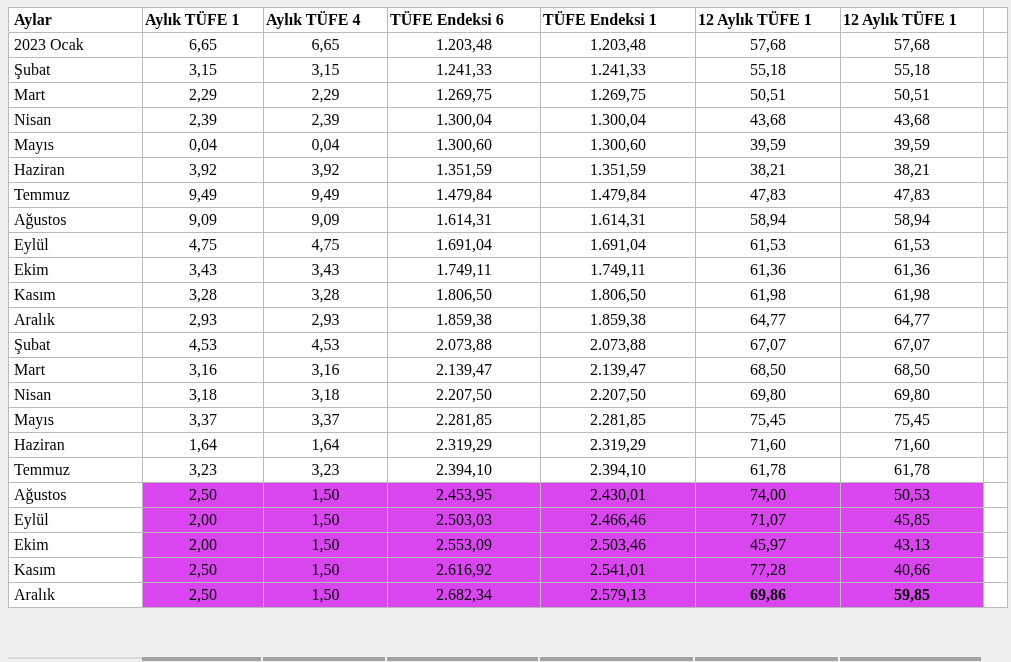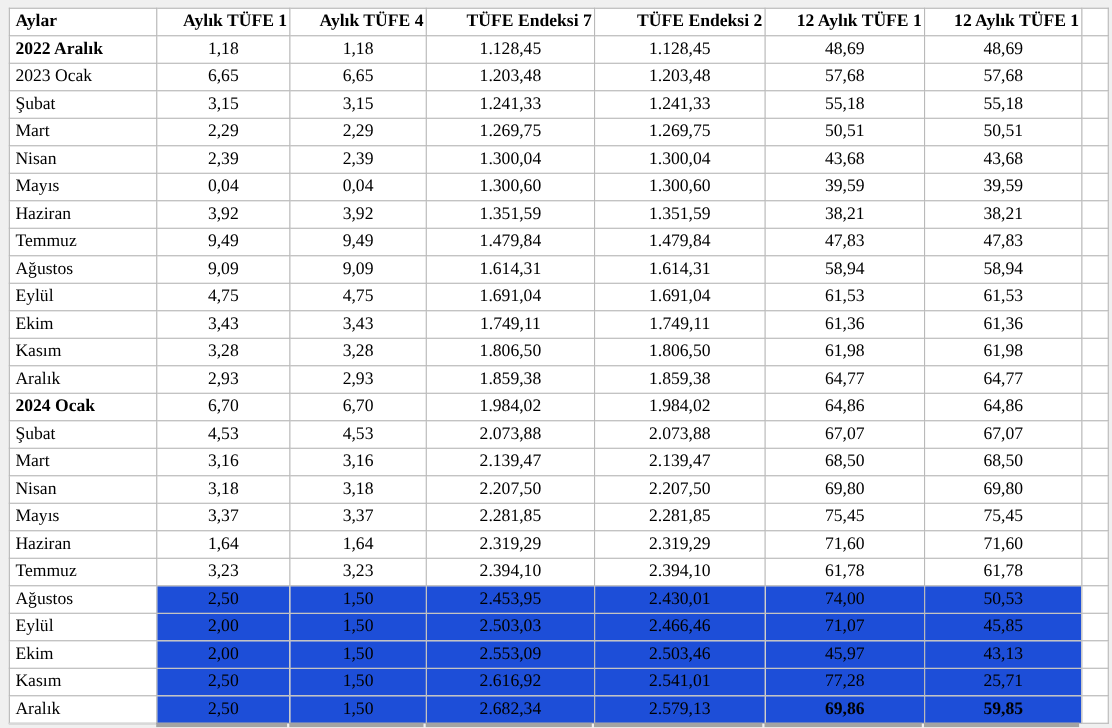--- a/index.html
+++ b/index.html
@@ -13,24 +13,24 @@
   th,td{
     border:1px solid #b9b9b9;
     height:24px;
     font-size:16px;
     padding:0 2px;
     background:#ffffff;
     white-space:nowrap;
     overflow:hidden;
     color:#000;
   }
-  th{font-weight:bold;text-align:right;}
+  th{font-weight:bold;text-align:left;}
   th.first, td.month{text-align:left;padding-left:5px;}
   td.num{text-align:center;}
-  td.hl{background:#1d4ed8;margin-left:16px;}
+  td.hl{background:#d946ef;margin-left:16px;}
   td.extra, th.extra{background:#ffffff;}
   .bold{font-weight:bold;}
   
   .bottom-strip{
     position:absolute;left:8px;top:657px;width:999px;height:5px;
     display:flex;align-items:flex-start;
   }
   .bottom-strip .lead{width:134px;height:2px;background:#d8d8d8;margin-top:0;}
   .bottom-strip .seg{height:4px;background:#a3a3a3;margin-right:2px;}
   .s2{width:119px}.s3{width:122px}.s4{width:151px}.s5{width:153px}.s6{width:143px}.s7{width:141px}
@@ -48,38 +48,28 @@
         <col style="width:155px">
         <col style="width:145px">
       <col style="width:143px">
         <col style="width:24px">
     </colgroup>
     <thead>
       <tr>
         <th class="first">Aylar</th>
         <th>Aylık TÜFE 1</th>
         <th>Aylık TÜFE 4</th>
-        <th>TÜFE Endeksi 7</th>
-        <th>TÜFE Endeksi 2</th>
+        <th>TÜFE Endeksi 6</th>
+        <th>TÜFE Endeksi 1</th>
         <th>12 Aylık TÜFE 1</th>
         <th>12 Aylık TÜFE 1</th>
         <th class="extra"></th>
       </tr>
     </thead>
     <tbody id="table-body">
-        <tr>
-          <td class="month bold">2022 Aralık</td>
-          <td class="num">1,18</td>
-          <td class="num">1,18</td>
-          <td class="num">1.128,45</td>
-          <td class="num">1.128,45</td>
-          <td class="num">48,69</td>
-          <td class="num">48,69</td>
-          <td class="extra"></td>
-        </tr>
         <tr>
           <td class="month">2023 Ocak</td>
           <td class="num">6,65</td>
           <td class="num">6,65</td>
           <td class="num">1.203,48</td>
           <td class="num">1.203,48</td>
           <td class="num">57,68</td>
           <td class="num">57,68</td>
           <td class="extra"></td>
         </tr>
@@ -187,30 +177,20 @@
           <td class="month">Aralık</td>
           <td class="num">2,93</td>
           <td class="num">2,93</td>
           <td class="num">1.859,38</td>
           <td class="num">1.859,38</td>
           <td class="num">64,77</td>
           <td class="num">64,77</td>
           <td class="extra"></td>
         </tr>
         <tr>
-          <td class="month bold">2024 Ocak</td>
-          <td class="num">6,70</td>
-          <td class="num">6,70</td>
-          <td class="num">1.984,02</td>
-          <td class="num">1.984,02</td>
-          <td class="num">64,86</td>
-          <td class="num">64,86</td>
-          <td class="extra"></td>
-        </tr>
-        <tr>
           <td class="month">Şubat</td>
           <td class="num">4,53</td>
           <td class="num">4,53</td>
           <td class="num">2.073,88</td>
           <td class="num">2.073,88</td>
           <td class="num">67,07</td>
           <td class="num">67,07</td>
           <td class="extra"></td>
         </tr>
         <tr>
@@ -293,21 +273,21 @@
           <td class="num hl">43,13</td>
           <td class="extra"></td>
         </tr>
         <tr>
           <td class="month">Kasım</td>
           <td class="num hl">2,50</td>
           <td class="num hl">1,50</td>
           <td class="num hl">2.616,92</td>
           <td class="num hl">2.541,01</td>
           <td class="num hl">77,28</td>
-          <td class="num hl">25,71</td>
+          <td class="num hl">40,66</td>
           <td class="extra"></td>
         </tr>
         <tr>
           <td class="month">Aralık</td>
           <td class="num hl">2,50</td>
           <td class="num hl">1,50</td>
           <td class="num hl">2.682,34</td>
           <td class="num hl">2.579,13</td>
           <td class="num hl bold">69,86</td>
           <td class="num hl bold">59,85</td>

